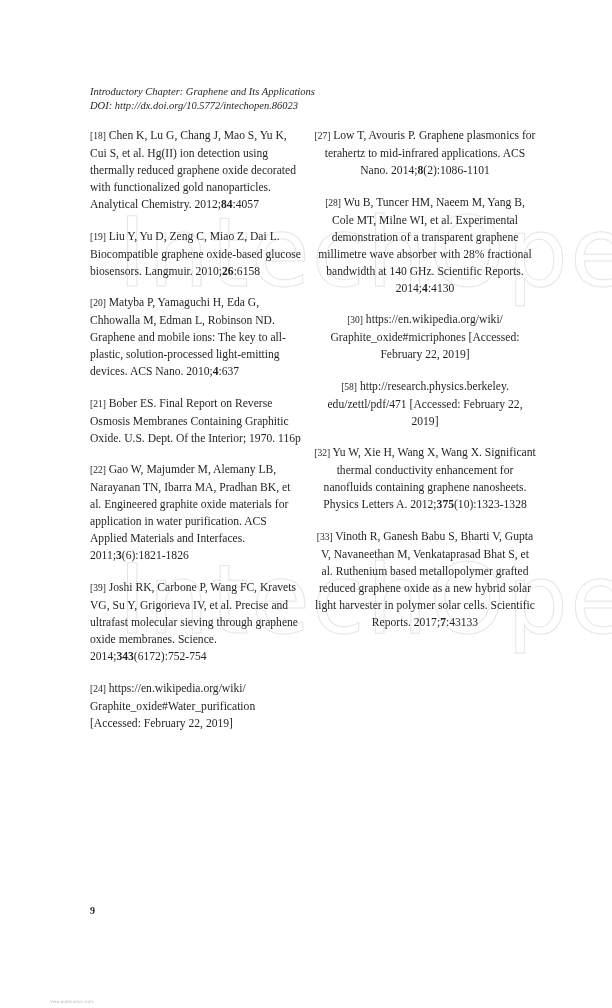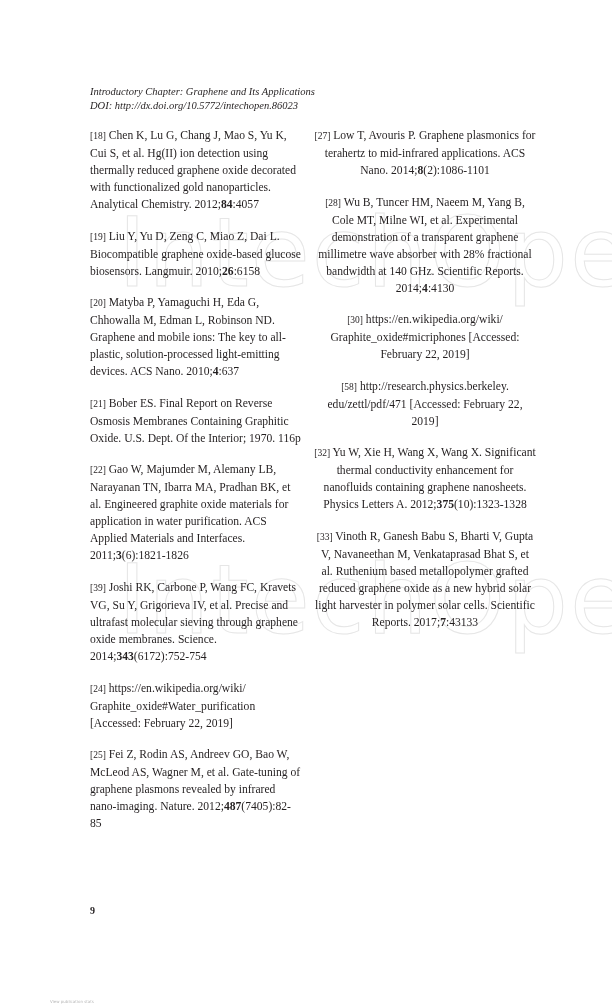--- a/index.html
+++ b/index.html
@@ -93,21 +93,20 @@
 </div>
 
 <div class="col col-left">
   <p class="ref"><span class="num">[18]</span><span> Chen K, Lu G, Chang J, Mao S, Yu K, Cui S, et al. Hg(II) ion detection using thermally reduced graphene oxide decorated with functionalized gold nanoparticles. Analytical Chemistry. 2012;</span><span class="vol">84</span><span>:4057</span></p>
   <p class="ref"><span class="num">[19]</span><span> Liu Y, Yu D, Zeng C, Miao Z, Dai L. Biocompatible graphene oxide-based glucose biosensors. Langmuir. 2010;</span><span class="vol">26</span><span>:6158</span></p>
   <p class="ref"><span class="num">[20]</span><span> Matyba P, Yamaguchi H, Eda G, Chhowalla M, Edman L, Robinson ND. Graphene and mobile ions: The key to all-plastic, solution-processed light-emitting devices. ACS Nano. 2010;</span><span class="vol">4</span><span>:637</span></p>
   <p class="ref"><span class="num">[21]</span><span> Bober ES. Final Report on Reverse Osmosis Membranes Containing Graphitic Oxide. U.S. Dept. Of the Interior; 1970. 116p</span><span class="vol"></span><span></span></p>
   <p class="ref"><span class="num">[22]</span><span> Gao W, Majumder M, Alemany LB, Narayanan TN, Ibarra MA, Pradhan BK, et al. Engineered graphite oxide materials for application in water purification. ACS Applied Materials and Interfaces. 2011;</span><span class="vol">3</span><span>(6):1821-1826</span></p>
   <p class="ref"><span class="num">[39]</span><span> Joshi RK, Carbone P, Wang FC, Kravets VG, Su Y, Grigorieva IV, et al. Precise and ultrafast molecular sieving through graphene oxide membranes. Science. 2014;</span><span class="vol">343</span><span>(6172):752-754</span></p>
   <p class="ref"><span class="num">[24]</span><span> https://en.wikipedia.org/wiki/ Graphite_oxide#Water_purification [Accessed: February 22, 2019]</span><span class="vol"></span><span></span></p>
-  <p class="ref"><span class="num">[25]</span><span> Fei Z, Rodin AS, Andreev GO, Bao W, McLeod AS, Wagner M, et al. Gate-tuning of graphene plasmons revealed by infrared nano-imaging. Nature. 2012;</span><span class="vol">487</span><span>(7405):82-85</span></p>
 </div>
 
 <div class="col col-right">
   <p class="ref"><span class="num">[27]</span><span> Low T, Avouris P. Graphene plasmonics for terahertz to mid-infrared applications. ACS Nano. 2014;</span><span class="vol">8</span><span>(2):1086-1101</span></p>
   <p class="ref"><span class="num">[28]</span><span> Wu B, Tuncer HM, Naeem M, Yang B, Cole MT, Milne WI, et al. Experimental demonstration of a transparent graphene millimetre wave absorber with 28% fractional bandwidth at 140 GHz. Scientific Reports. 2014;</span><span class="vol">4</span><span>:4130</span></p>
   <p class="ref"><span class="num">[30]</span><span> https://en.wikipedia.org/wiki/ Graphite_oxide#micriphones [Accessed: February 22, 2019]</span><span class="vol"></span><span></span></p>
   <p class="ref"><span class="num">[58]</span><span> http://research.physics.berkeley. edu/zettl/pdf/471 [Accessed: February 22, 2019]</span><span class="vol"></span><span></span></p>
   <p class="ref"><span class="num">[32]</span><span> Yu W, Xie H, Wang X, Wang X. Significant thermal conductivity enhancement for nanofluids containing graphene nanosheets. Physics Letters A. 2012;</span><span class="vol">375</span><span>(10):1323-1328</span></p>
   <p class="ref"><span class="num">[33]</span><span> Vinoth R, Ganesh Babu S, Bharti V, Gupta V, Navaneethan M, Venkataprasad Bhat S, et al. Ruthenium based metallopolymer grafted reduced graphene oxide as a new hybrid solar light harvester in polymer solar cells. Scientific Reports. 2017;</span><span class="vol">7</span><span>:43133</span></p>
 </div>

